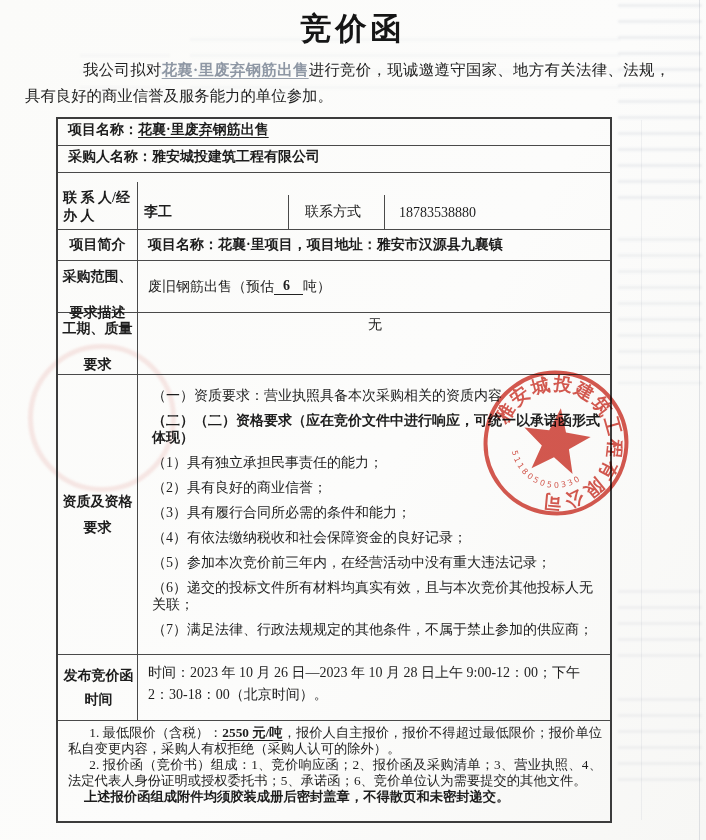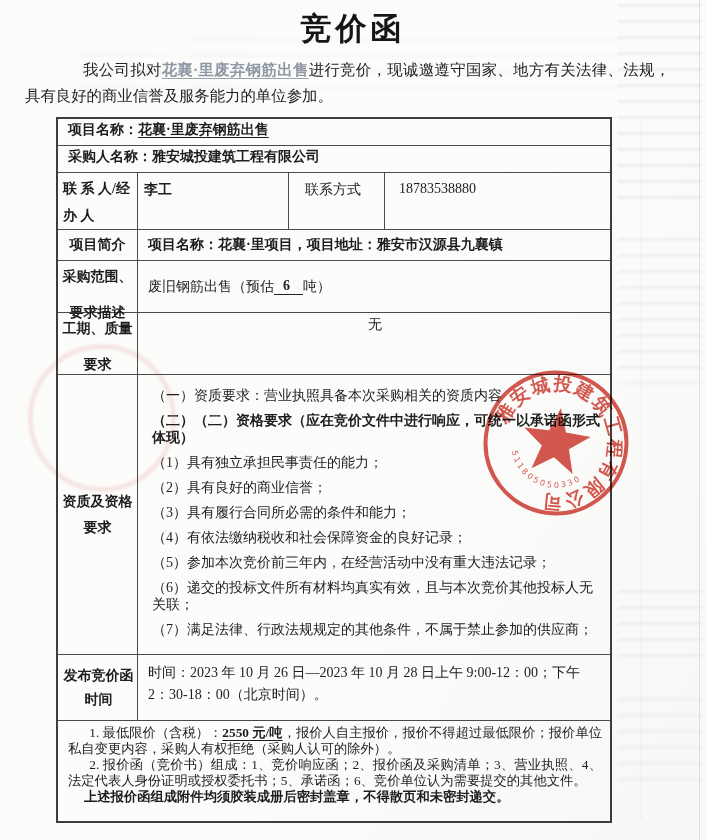--- a/index.html
+++ b/index.html
@@ -20,21 +20,21 @@
   
   .doc-table{position:absolute;left:56px;top:117px;width:556px;border:2px solid #3c3c3c;background:transparent;box-sizing:border-box;font-size:14px;}
   .row{display:flex;box-sizing:border-box;border-top:1px solid #4a4a4a;}
   .row:first-child{border-top:none;}
   .cell{box-sizing:border-box;position:relative;}
   .lbl-cell{width:80px;flex:0 0 80px;border-right:1px solid #4a4a4a;display:flex;flex-direction:column;justify-content:center;align-items:center;text-align:center;font-weight:700;padding:3px 2px;line-height:26px;}
   .val-cell{flex:1;padding:2px 8px 2px 10px;}
   .full-cell{flex:1;padding:2px 8px 2px 10px;display:flex;align-items:flex-start;}
   .r1{height:26px;}
   .r2{height:27px;}
-  .r3{height:57px;}
+  .r3{height:57px;align-items:flex-end;}
   .r4{height:31px;}
   .r5{height:52px;}
   .r6{height:62px;}
   .r7{height:280px;}
   .r8{height:66px;}
   .r9{height:101px;}
   .bold{font-weight:700;}
   .u{text-decoration:underline;text-underline-offset:3px;}
   .lbl-inline{font-weight:700;white-space:pre;}
   

